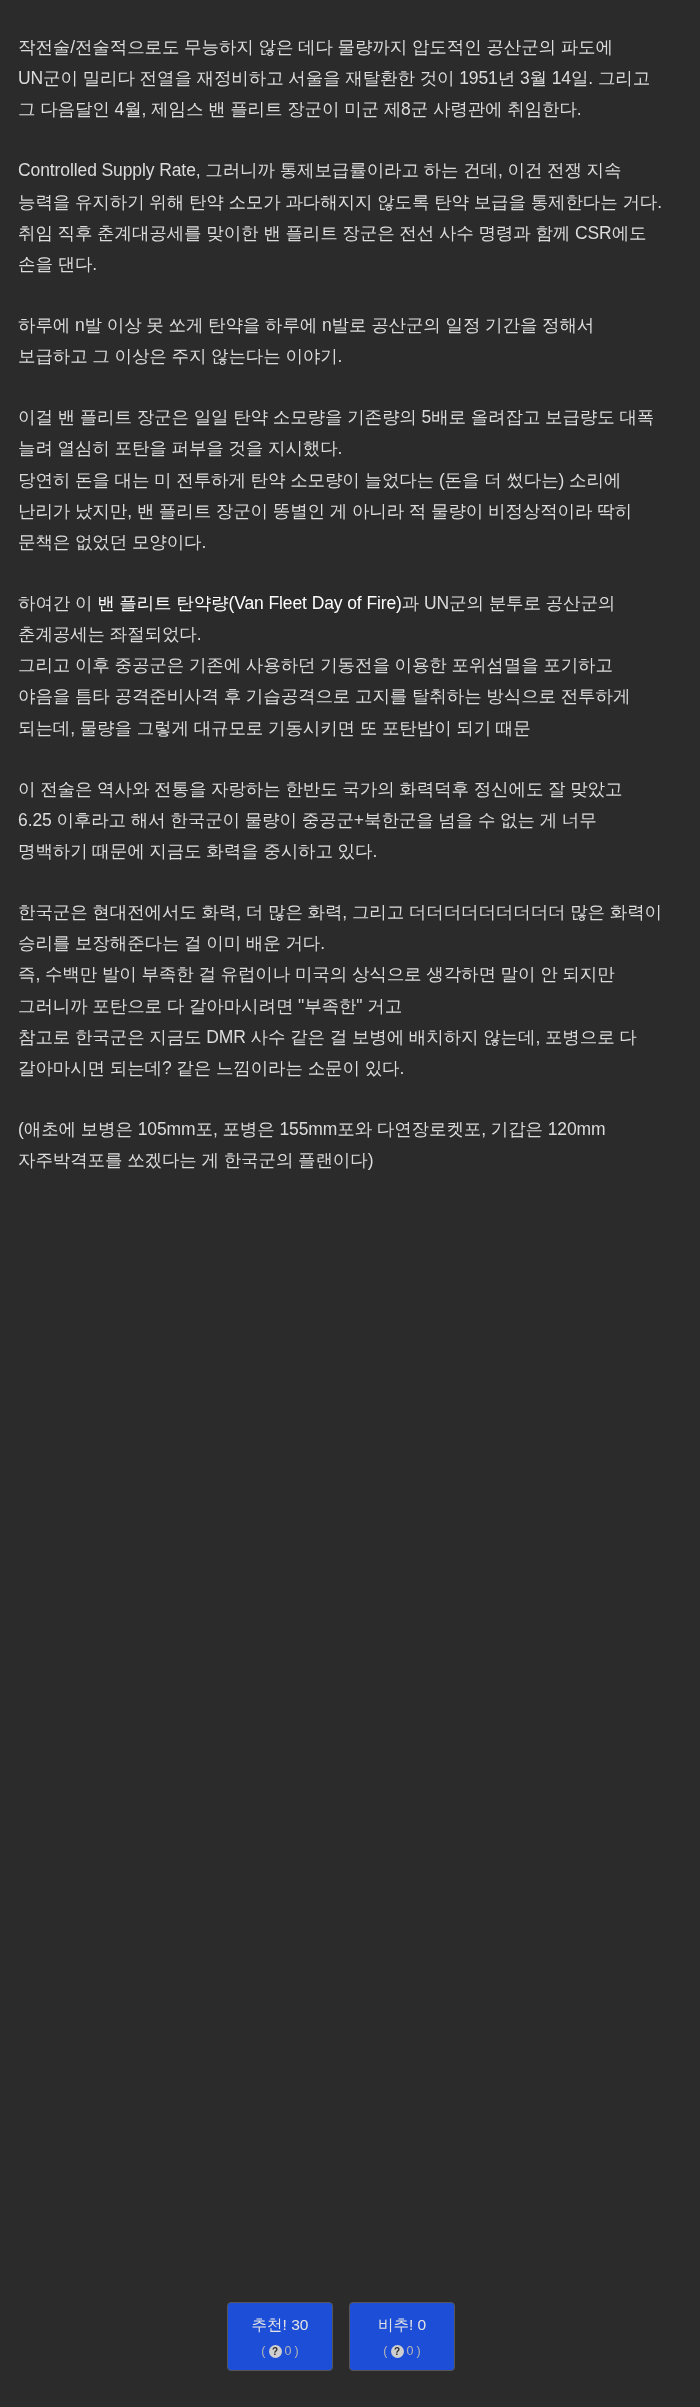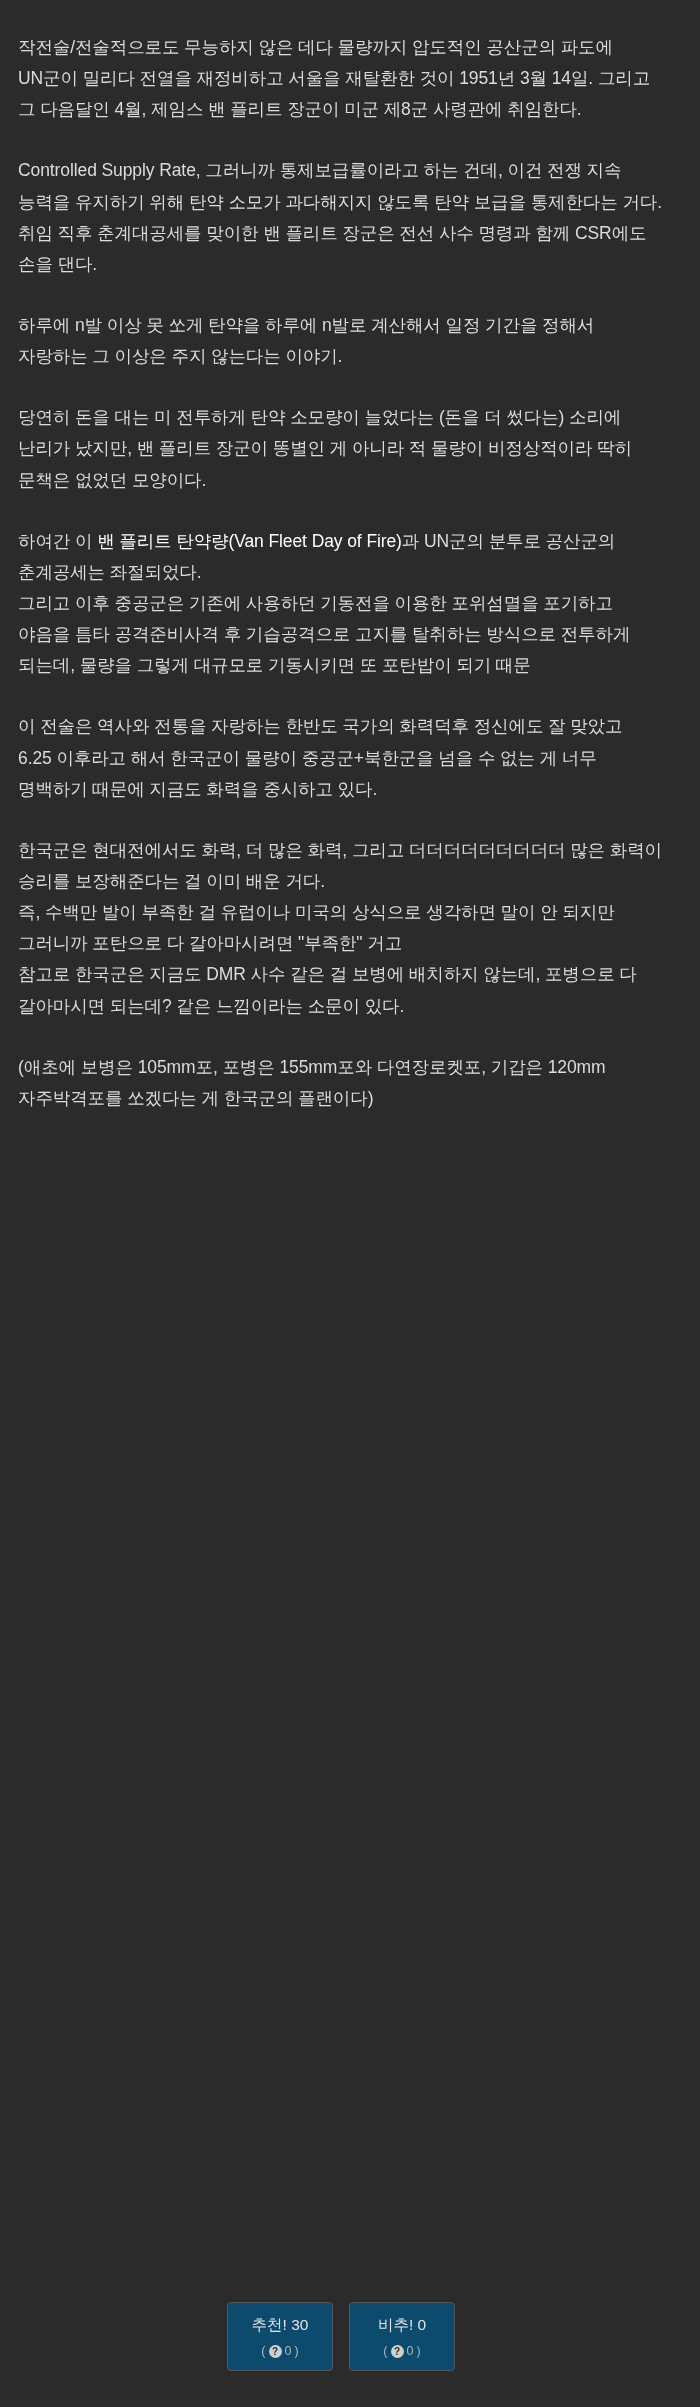--- a/index.html
+++ b/index.html
@@ -46,21 +46,21 @@
     padding-bottom: 36px;
     display: flex;
     justify-content: center;
     align-items: flex-start;
     gap: 16px;
   }
   .vote-box {
     width: 92px;
     border: 1px solid #565656;
     border-radius: 4px;
-    background: #0c4a6e;
+    background: #1d4ed8;
     padding: 12px 6px 11px 6px;
     text-align: center;
     cursor: pointer;
     user-select: none;
   }
   .vote-main {
     font-size: 15.5px;
     color: #e4e4e4;
     line-height: 1.3;
     margin-bottom: 9px;
@@ -92,21 +92,22 @@
 </style>
 </head>
 <body>
 
 <div class="page">
 
   <div class="article">
     <p class="para gap-after">작전술/전술적으로도 무능하지 않은 데다 물량까지 압도적인 공산군의 파도에 UN군이 밀리다 전열을 재정비하고 서울을 재탈환한 것이 1951년 3월 14일. 그리고 그 다음달인 4월, 제임스 밴 플리트 장군이 미군 제8군 사령관에 취임한다.</p>
     <p class="para">Controlled Supply Rate, 그러니까 통제보급률이라고 하는 건데, 이건 전쟁 지속 능력을 유지하기 위해 탄약 소모가 과다해지지 않도록 탄약 보급을 통제한다는 거다.</p>
     <p class="para gap-after">취임 직후 춘계대공세를 맞이한 밴 플리트 장군은 전선 사수 명령과 함께 CSR에도 손을 댄다.</p>
-    <p class="para gap-after">하루에 n발 이상 못 쏘게 탄약을 하루에 n발로 계산해서 일정 기간을 정해서 자랑하는 그 이상은 주지 않는다는 이야기.</p>
+    <p class="para gap-after">하루에 n발 이상 못 쏘게 탄약을 하루에 n발로 공산군의 일정 기간을 정해서 보급하고 그 이상은 주지 않는다는 이야기.</p>
+    <p class="para">이걸 밴 플리트 장군은 일일 탄약 소모량을 기존량의 5배로 올려잡고 보급량도 대폭 늘려 열심히 포탄을 퍼부을 것을 지시했다.</p>
     <p class="para gap-after">당연히 돈을 대는 미 전투하게 탄약 소모량이 늘었다는 (돈을 더 썼다는) 소리에 난리가 났지만, 밴 플리트 장군이 똥별인 게 아니라 적 물량이 비정상적이라 딱히 문책은 없었던 모양이다.</p>
     <p class="para">하여간 이 <b>밴 플리트 탄약량(Van Fleet Day of Fire)</b>과 UN군의 분투로 공산군의 춘계공세는 좌절되었다.</p>
     <p class="para gap-after">그리고 이후 중공군은 기존에 사용하던 기동전을 이용한 포위섬멸을 포기하고 야음을 틈타 공격준비사격 후 기습공격으로 고지를 탈취하는 방식으로 전투하게 되는데, 물량을 그렇게 대규모로 기동시키면 또 포탄밥이 되기 때문</p>
     <p class="para">이 전술은 역사와 전통을 자랑하는 한반도 국가의 화력덕후 정신에도 잘 맞았고</p>
     <p class="para gap-after">6.25 이후라고 해서 한국군이 물량이 중공군+북한군을 넘을 수 없는 게 너무 명백하기 때문에 지금도 화력을 중시하고 있다.</p>
     <p class="para">한국군은 현대전에서도 화력, 더 많은 화력, 그리고 더더더더더더더더더 많은 화력이 승리를 보장해준다는 걸 이미 배운 거다.</p>
     <p class="para">즉, 수백만 발이 부족한 걸 유럽이나 미국의 상식으로 생각하면 말이 안 되지만</p>
     <p class="para">그러니까 포탄으로 다 갈아마시려면 "부족한" 거고</p>
     <p class="para gap-after">참고로 한국군은 지금도 DMR 사수 같은 걸 보병에 배치하지 않는데, 포병으로 다 갈아마시면 되는데? 같은 느낌이라는 소문이 있다.</p>
     <p class="para">(애초에 보병은 105mm포, 포병은 155mm포와 다연장로켓포, 기갑은 120mm 자주박격포를 쏘겠다는 게 한국군의 플랜이다)</p>

